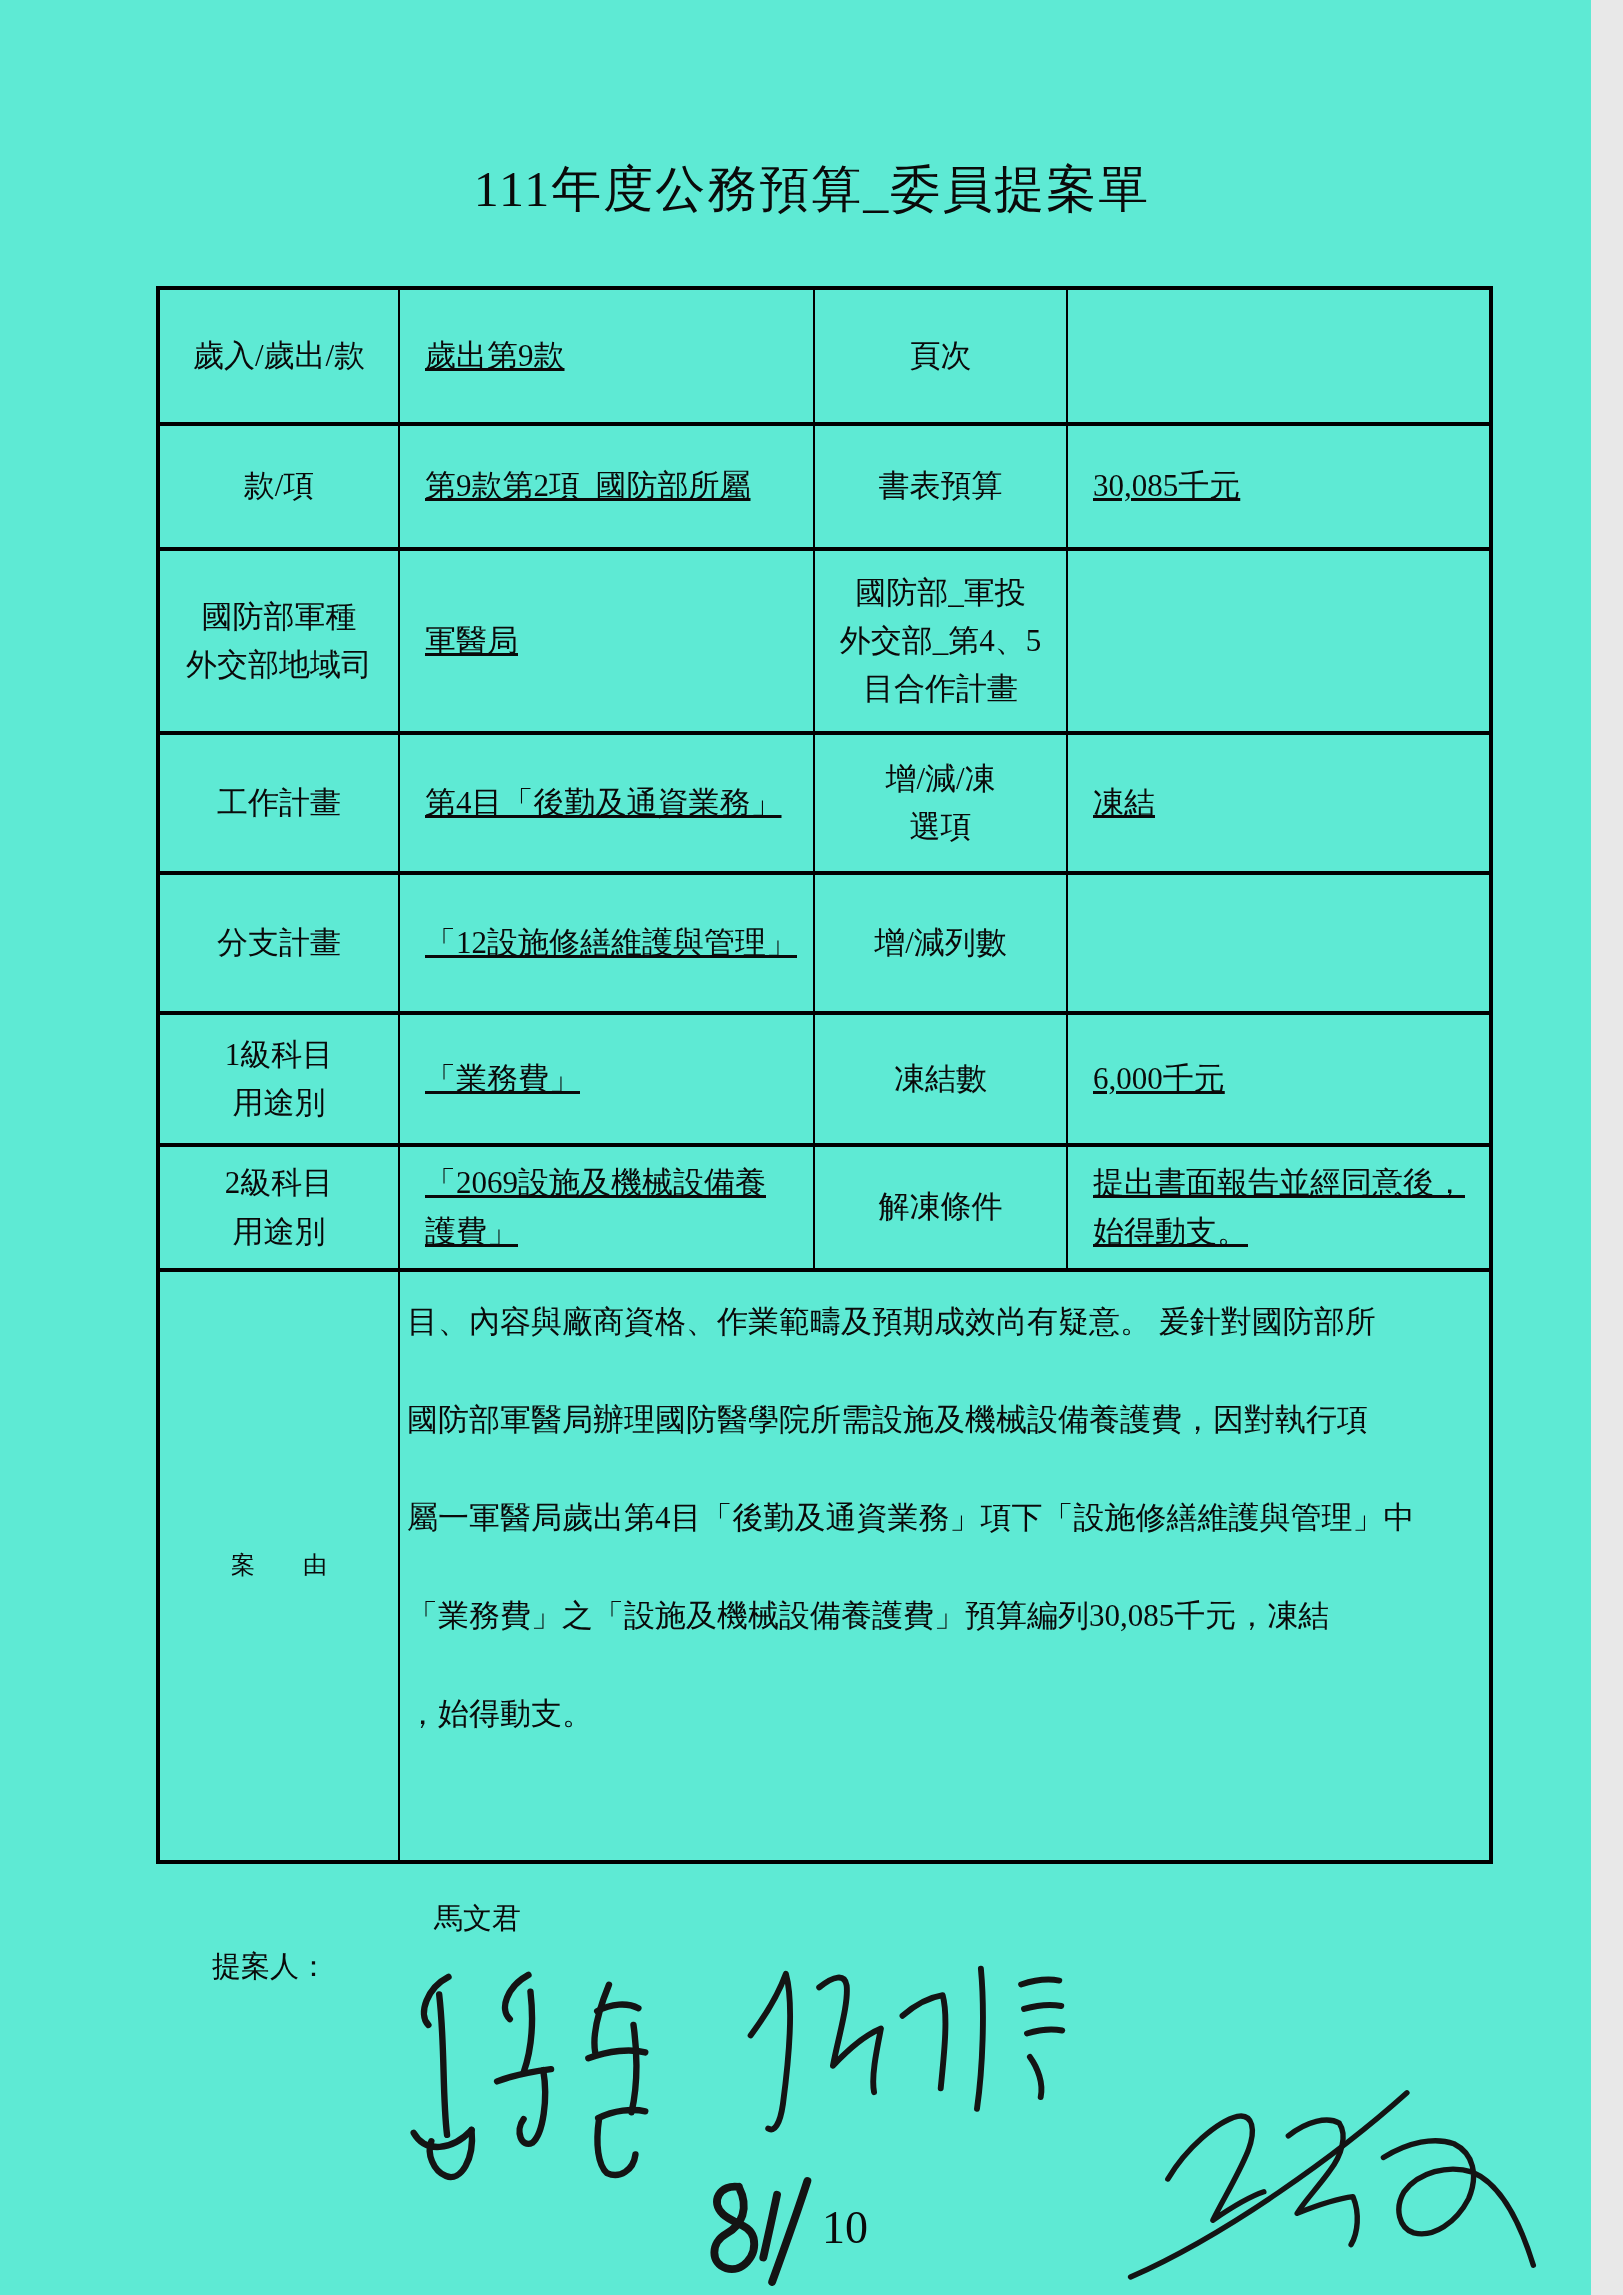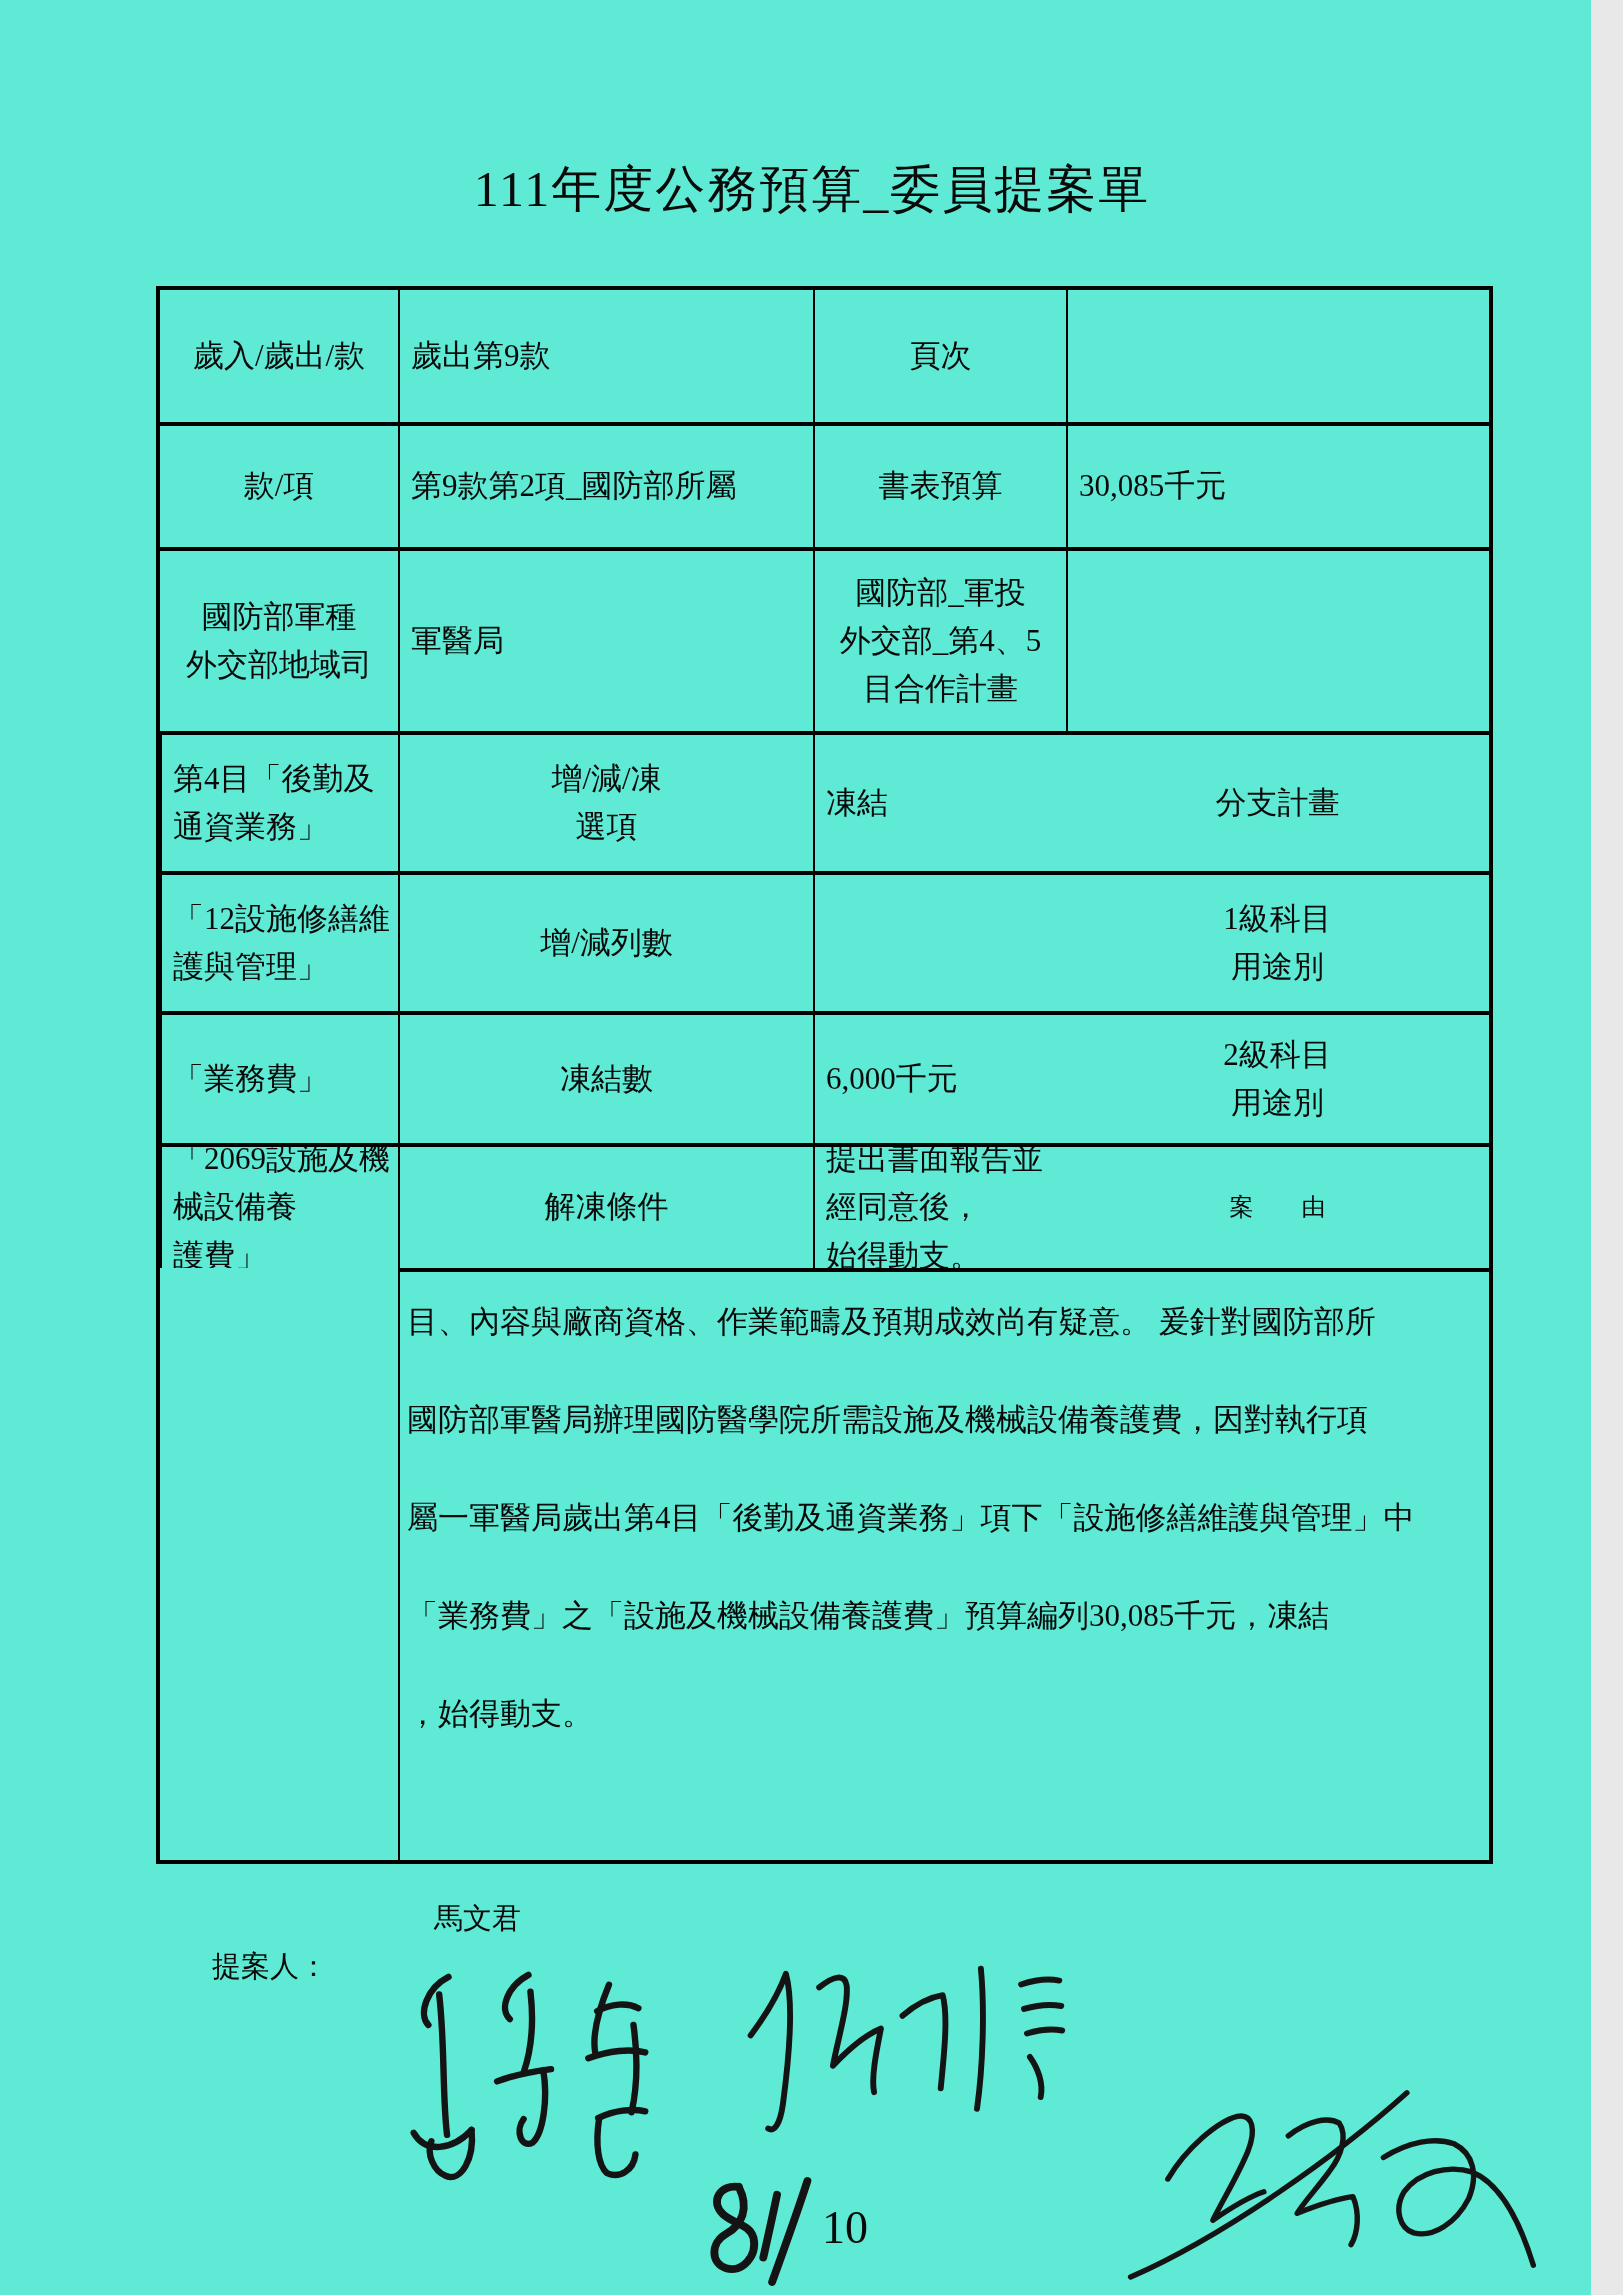--- a/index.html
+++ b/index.html
@@ -22,21 +22,21 @@
     box-sizing:content-box;
   }
   .cell{
     border-left:2.5px solid #000;border-top:4.4px solid #000;
     box-sizing:border-box;display:flex;align-items:center;
     white-space:pre-line;overflow:hidden;
   }
   .cell.first-col{border-left:none;}
   .cell.first-row{border-top:none;}
   .lab{justify-content:center;text-align:center;}
-  .val{padding-left:11px;text-align:left;}
+  .val{padding-left:25px;text-align:left;text-decoration:underline;}
   .case-label{font-size:24px;}
   .case-content{
     grid-column:2/5;flex-direction:column;align-items:stretch;
     justify-content:flex-start;padding-top:1px;
   }
   .case-line{
     height:98px;display:flex;align-items:center;padding-left:6.9px;
     white-space:nowrap;font-size:31px;
   }
   .footer-label{position:absolute;left:212px;top:1899px;font-size:29px;margin-top:48px;}
@@ -65,20 +65,21 @@
     <div class="cell val">30,085千元</div>
 
     <div class="cell lab first-col">國防部軍種
 外交部地域司</div>
     <div class="cell val">軍醫局</div>
     <div class="cell lab">國防部_軍投
 外交部_第4、5
 目合作計畫</div>
     <div class="cell val"></div>
 
+    <div class="cell lab first-col">工作計畫</div>
     <div class="cell val">第4目「後勤及通資業務」</div>
     <div class="cell lab">增/減/凍
 選項</div>
     <div class="cell val">凍結</div>
 
     <div class="cell lab first-col">分支計畫</div>
     <div class="cell val">「12設施修繕維護與管理」</div>
     <div class="cell lab">增/減列數</div>
     <div class="cell val"></div>
 

